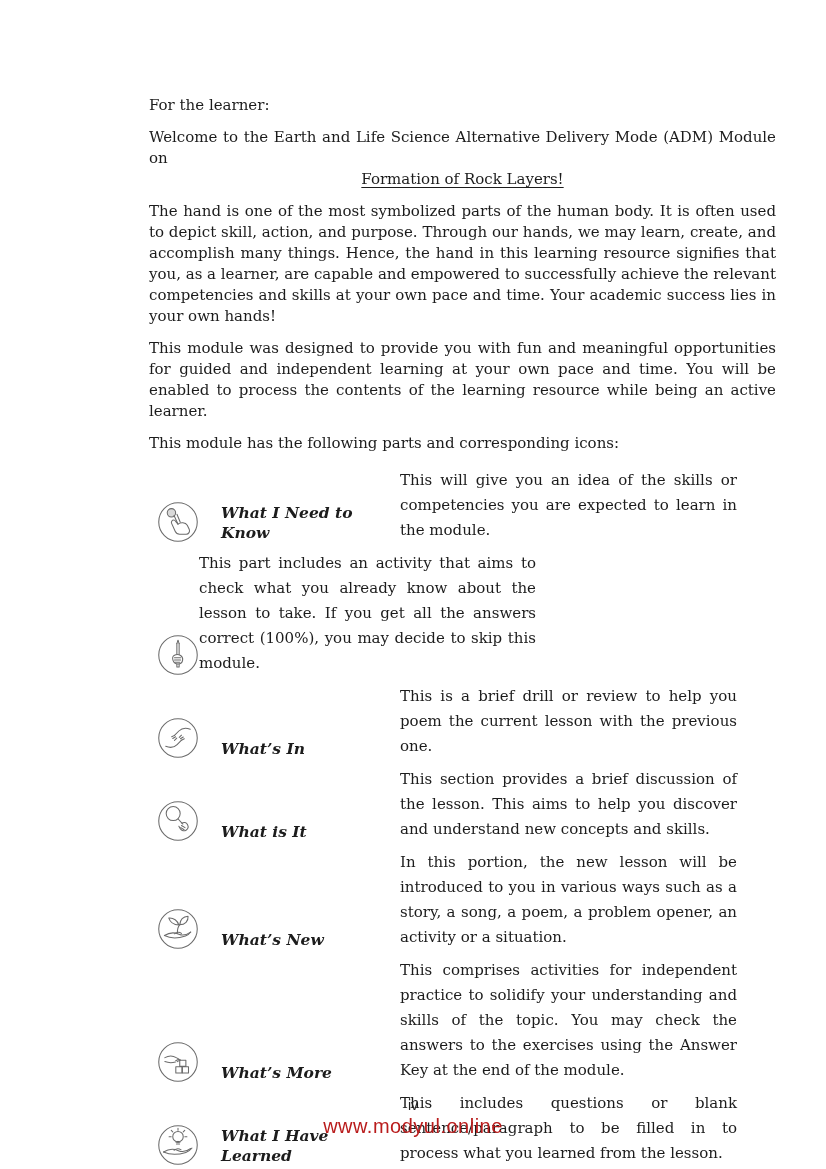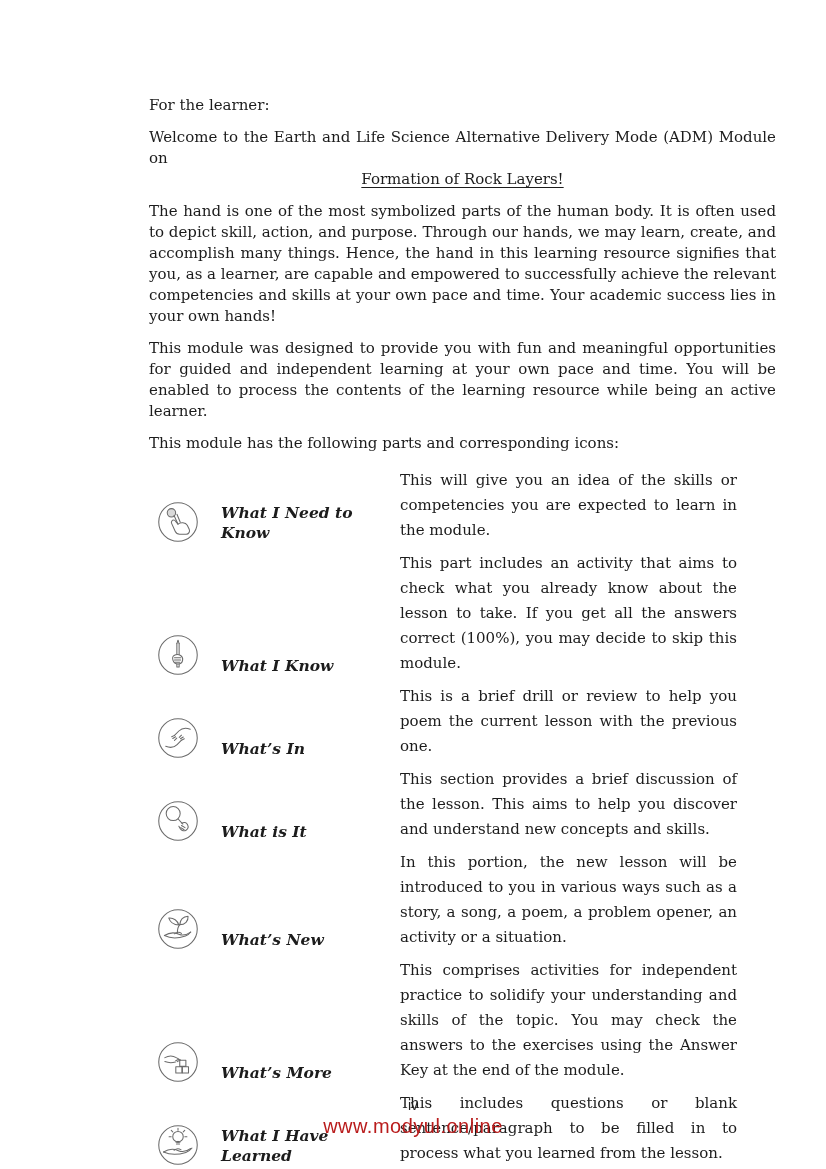--- a/index.html
+++ b/index.html
@@ -132,21 +132,20 @@
           <svg viewBox="0 0 48 48">
             <circle cx="24" cy="24" r="22"></circle>
             <path d="M22.7 11 l1.3 -3.8 1.3 3.8"></path>
             <path class="fillg" d="M23.4 8.4 l0.6 -1.8 0.6 1.8 z"></path>
             <path d="M22.7 11 v13 M25.3 11 v13"></path>
             <path class="fillw" d="M19.5 24.5 c-1.5 1 -2 3.1 -1.2 5.6 c0.8 2.6 2.9 4.2 5.7 4.2 c2.9 0 4.9 -1.8 5.3 -4.4 c0.3 -2.2 -0.6 -4.3 -2.3 -5.4 c-2.2 -1.3 -5.3 -1.3 -7.5 0 z"></path>
             <path d="M20 27.2 h7 M20 29.7 h7 M20 32.2 h6"></path>
             <path d="M22.7 34.4 v3.2 M25.3 34.4 v3.2 M22.7 37.6 h2.6"></path>
           </svg>
         </div>
-        <div class="part-label">What I Know</div>
         <div class="part-desc">This part includes an activity that aims to check what you already know about the lesson to take. If you get all the answers correct (100%), you may decide to skip this module.</div>
       </div>
 
       <div class="part-row">
         <div class="part-icon">
           <svg viewBox="0 0 48 48">
             <circle cx="24" cy="24" r="22"></circle>
             <path d="M38 14 c-5 -2 -10 -1 -13 2 l-5 5"></path>
             <path d="M20 21 l-3.2 1.6 M21.2 22.6 l-3.2 2 M22.6 24.1 l-2.6 2.6"></path>
             <path d="M10 33.5 c5 2 10 1 13 -2 l5 -5"></path>

